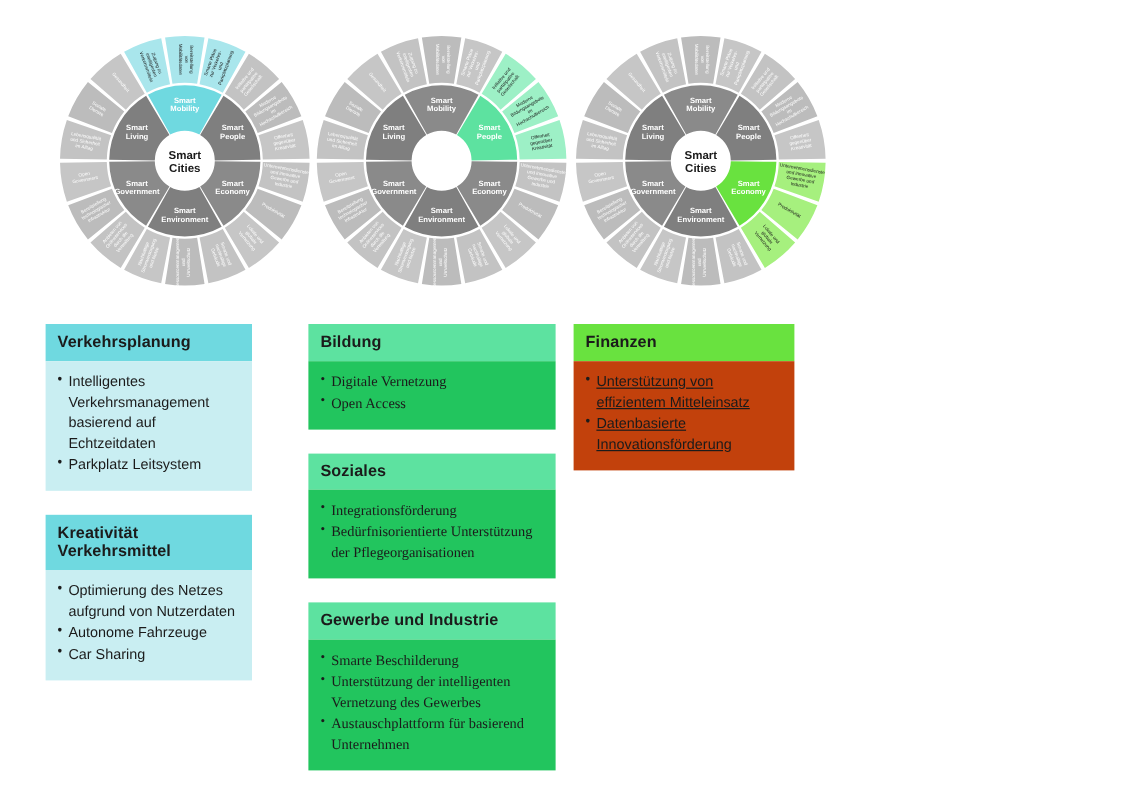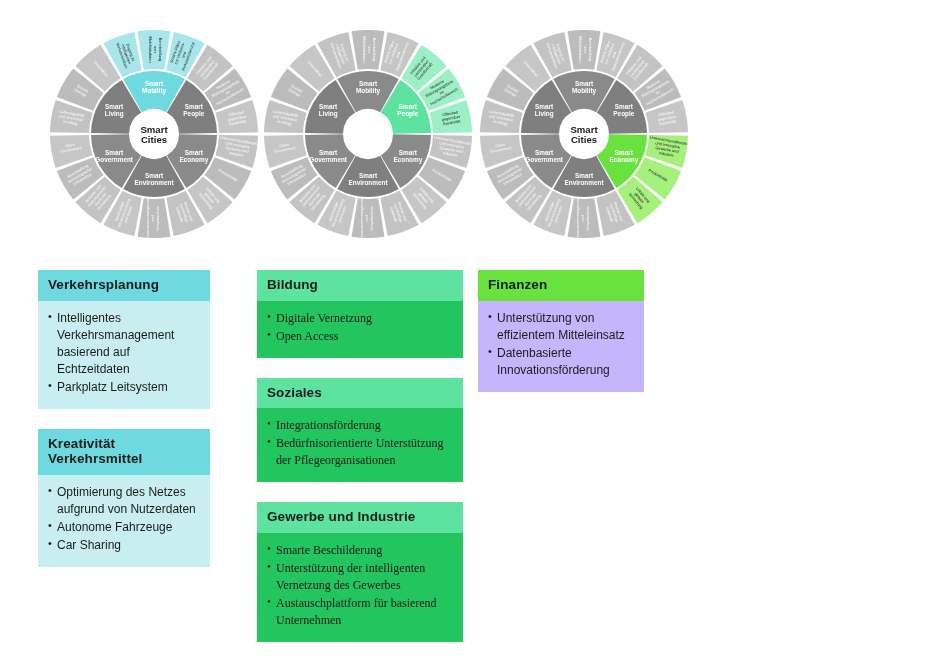--- a/index.html
+++ b/index.html
@@ -10,21 +10,21 @@
   }
   .wheels{position:absolute;left:0;top:0;width:936px;height:250px;}
   .wheel{position:absolute;top:28px;}
   #wheel-0{left:48px;}
   #wheel-1{left:262px;}
   #wheel-2{left:478px;}
 
   .cards-col{position:absolute;}
   #col-0{left:38px;top:270px;width:172px;}
   #col-1{left:257px;top:270px;width:206px;}
-  #col-2{left:478px;top:270px;width:166px;}
+  #col-2{left:478px;top:270px;width:184px;}
 
   .card{margin-bottom:20px;}
   .card-head{
     padding:7px 10px 8px 10px;
     font-size:13.5px;font-weight:bold;letter-spacing:.1px;
     color:#1b1b1b;line-height:1.15;
   }
   .card-body{
     padding:9px 10px 12px 10px;
     font-size:12px;line-height:1.42;color:#1b1b1b;
@@ -34,21 +34,21 @@
     position:relative;padding-left:9px;margin:0 0 1px 0;
   }
   .card-body li:before{
     content:"\2022";position:absolute;left:0;top:-1px;font-size:11px;
   }
   .card-0 .card-head{background:#6fd9e0;}
   .card-0 .card-body{background:#c9eef2;}
   .card-1 .card-head{background:#5de2a0;}
   .card-1 .card-body{background:#22c55e;font-family:Liberation Serif, serif;}
   .card-2 .card-head{background:#69e23f;}
-  .card-2 .card-body{background:#c4b5fd;}
+  .card-2 .card-body{background:#c2410c;text-decoration:underline;}
 
   svg text{font-family:"Liberation Sans", sans-serif;}
   .hub-t{font-size:9.6px;font-weight:bold;fill:#1a1a1a;}
   .inner-t{font-size:6.4px;font-weight:bold;fill:#ffffff;}
   .outer-t{font-size:3.9px;fill:#ffffff;}
   .outer-t.dark{fill:#1a1a1a;}
 </style>
 </head>
 <body>
 

